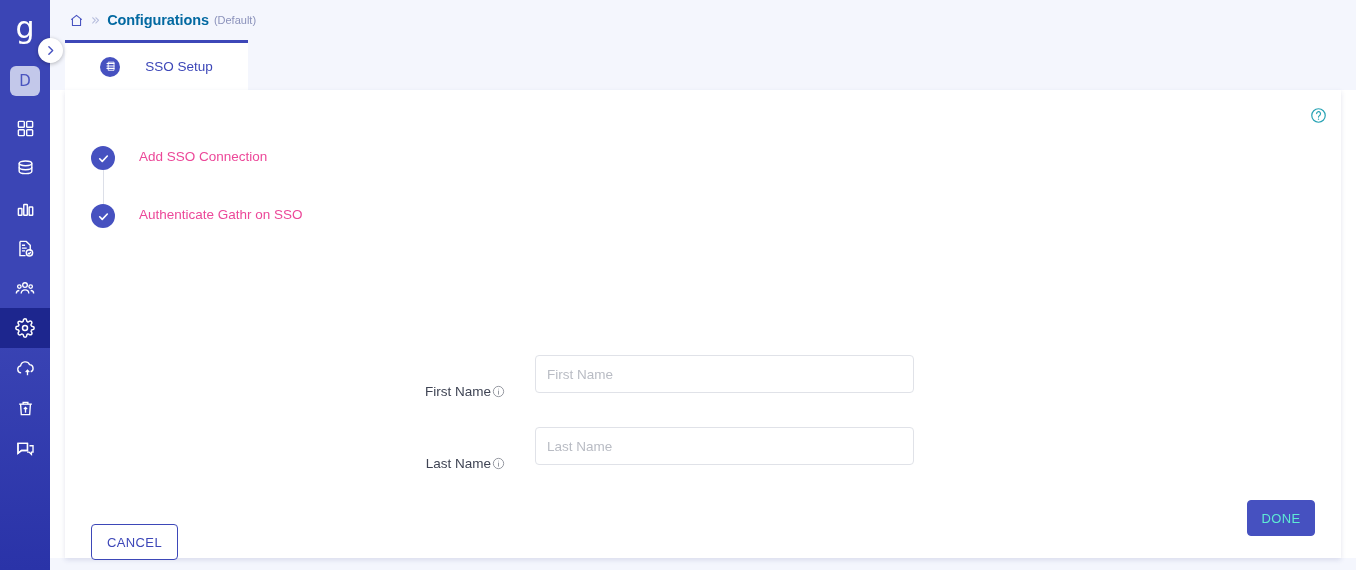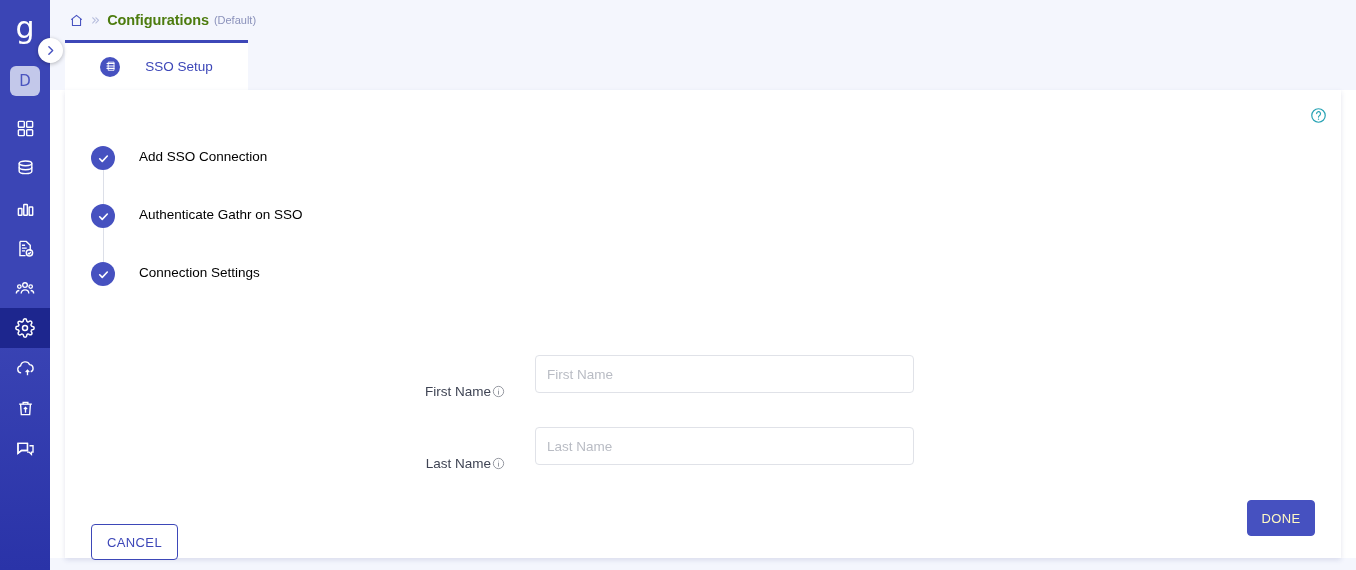--- a/index.html
+++ b/index.html
@@ -84,21 +84,21 @@
     gap: 7px;
   }
   .bc-home { display: flex; align-items: center; }
   .bc-sep {
     color: #b6bddd;
     font-size: 15px;
     line-height: 1;
     font-family: "DejaVu Sans", sans-serif;
   }
   .bc-title {
-    color: #4d7c0f;
+    color: #0369a1;
     font-size: 14.5px;
     font-weight: bold;
     letter-spacing: -0.1px;
   }
   .bc-sub {
     color: #8b92bb;
     font-size: 11px;
     margin-left: -2px;
   }
 
@@ -180,21 +180,21 @@
     position: absolute;
     left: 11.5px; top: 24px;
     width: 1px; height: 34px;
     background: #dcdfe8;
     z-index: 1;
   }
   .step:last-child .connector { display: none; }
   .step-label {
     margin-left: 24px;
     margin-top: 3px;
-    color: #000000;
+    color: #ec4899;
     font-size: 13.5px;
     white-space: nowrap;
   }
 
   
   .form {
     position: absolute;
     left: 0; top: 265px;
     width: 100%;
   }
@@ -251,21 +251,21 @@
   }
   .btn-outline {
     background: #ffffff;
     border: 1px solid #3d47b8;
     color: #3d47b8;
     margin-top: 48px;
   }
   .btn-solid {
     background: #4651c0;
     border: 1px solid #4651c0;
-    color: #fef9c3;
+    color: #5eead4;
   }
   .btn-cancel { width: 87px; }
   .btn-prev { width: 96px; }
   .btn-done { width: 68px; margin-left: 14px; }
   .footer-spacer { flex: 1; }
 </style>
 </head>
 <body>
 
 <div id="app">
@@ -437,29 +437,20 @@
       <div class="step">
         <span class="connector"></span>
         <span class="step-dot">
           <svg width="13" height="13" viewBox="0 0 24 24" fill="none" stroke="#ffffff" stroke-width="3" stroke-linecap="round" stroke-linejoin="round">
             <path d="M5 12.5l4.7 4.7L19 7.5"></path>
           </svg>
         </span>
         <span class="step-label">Authenticate Gathr on SSO</span>
       </div>
 
-      <div class="step">
-        <span class="connector"></span>
-        <span class="step-dot">
-          <svg width="13" height="13" viewBox="0 0 24 24" fill="none" stroke="#ffffff" stroke-width="3" stroke-linecap="round" stroke-linejoin="round">
-            <path d="M5 12.5l4.7 4.7L19 7.5"></path>
-          </svg>
-        </span>
-        <span class="step-label">Connection Settings</span>
-      </div>
 
 
     </div>
 
     <div class="form">
 
       <div class="form-row">
         <div class="form-label">
           <span>First Name</span>
           <span class="info-icon">

